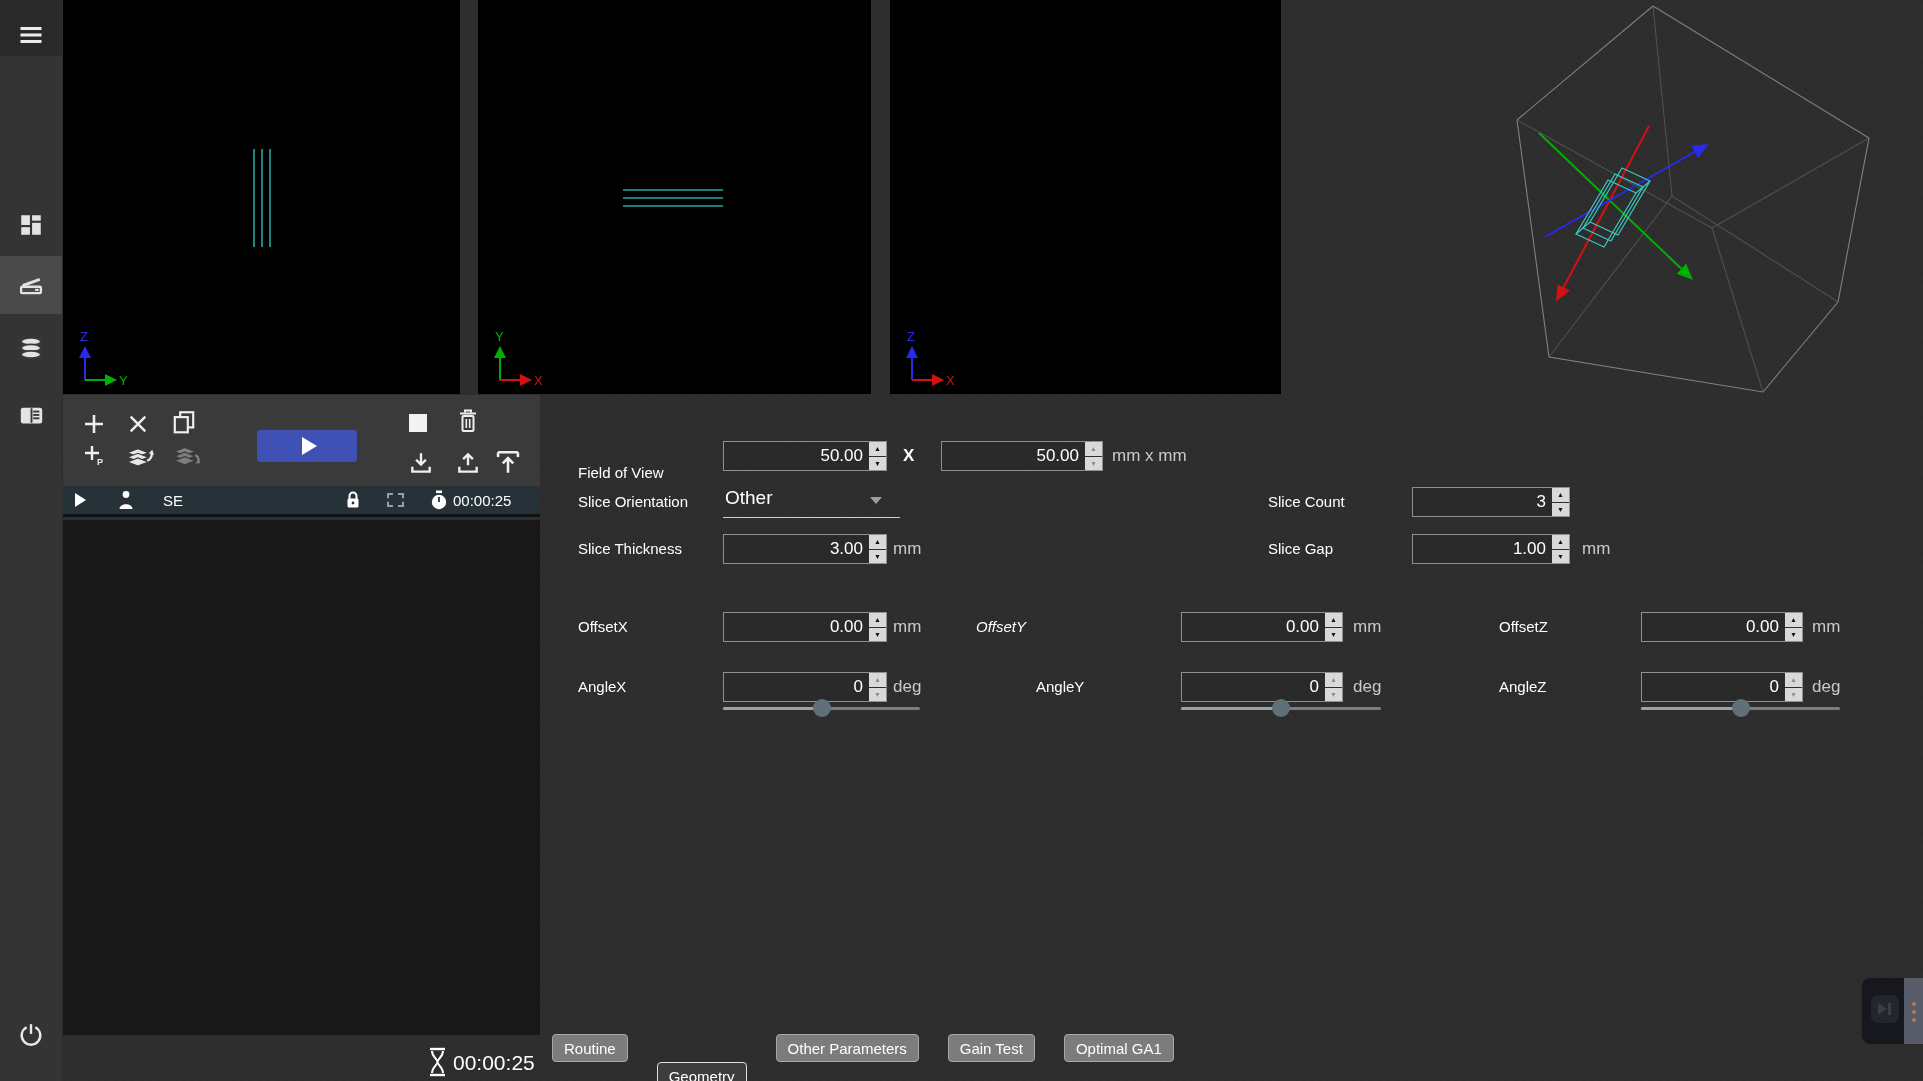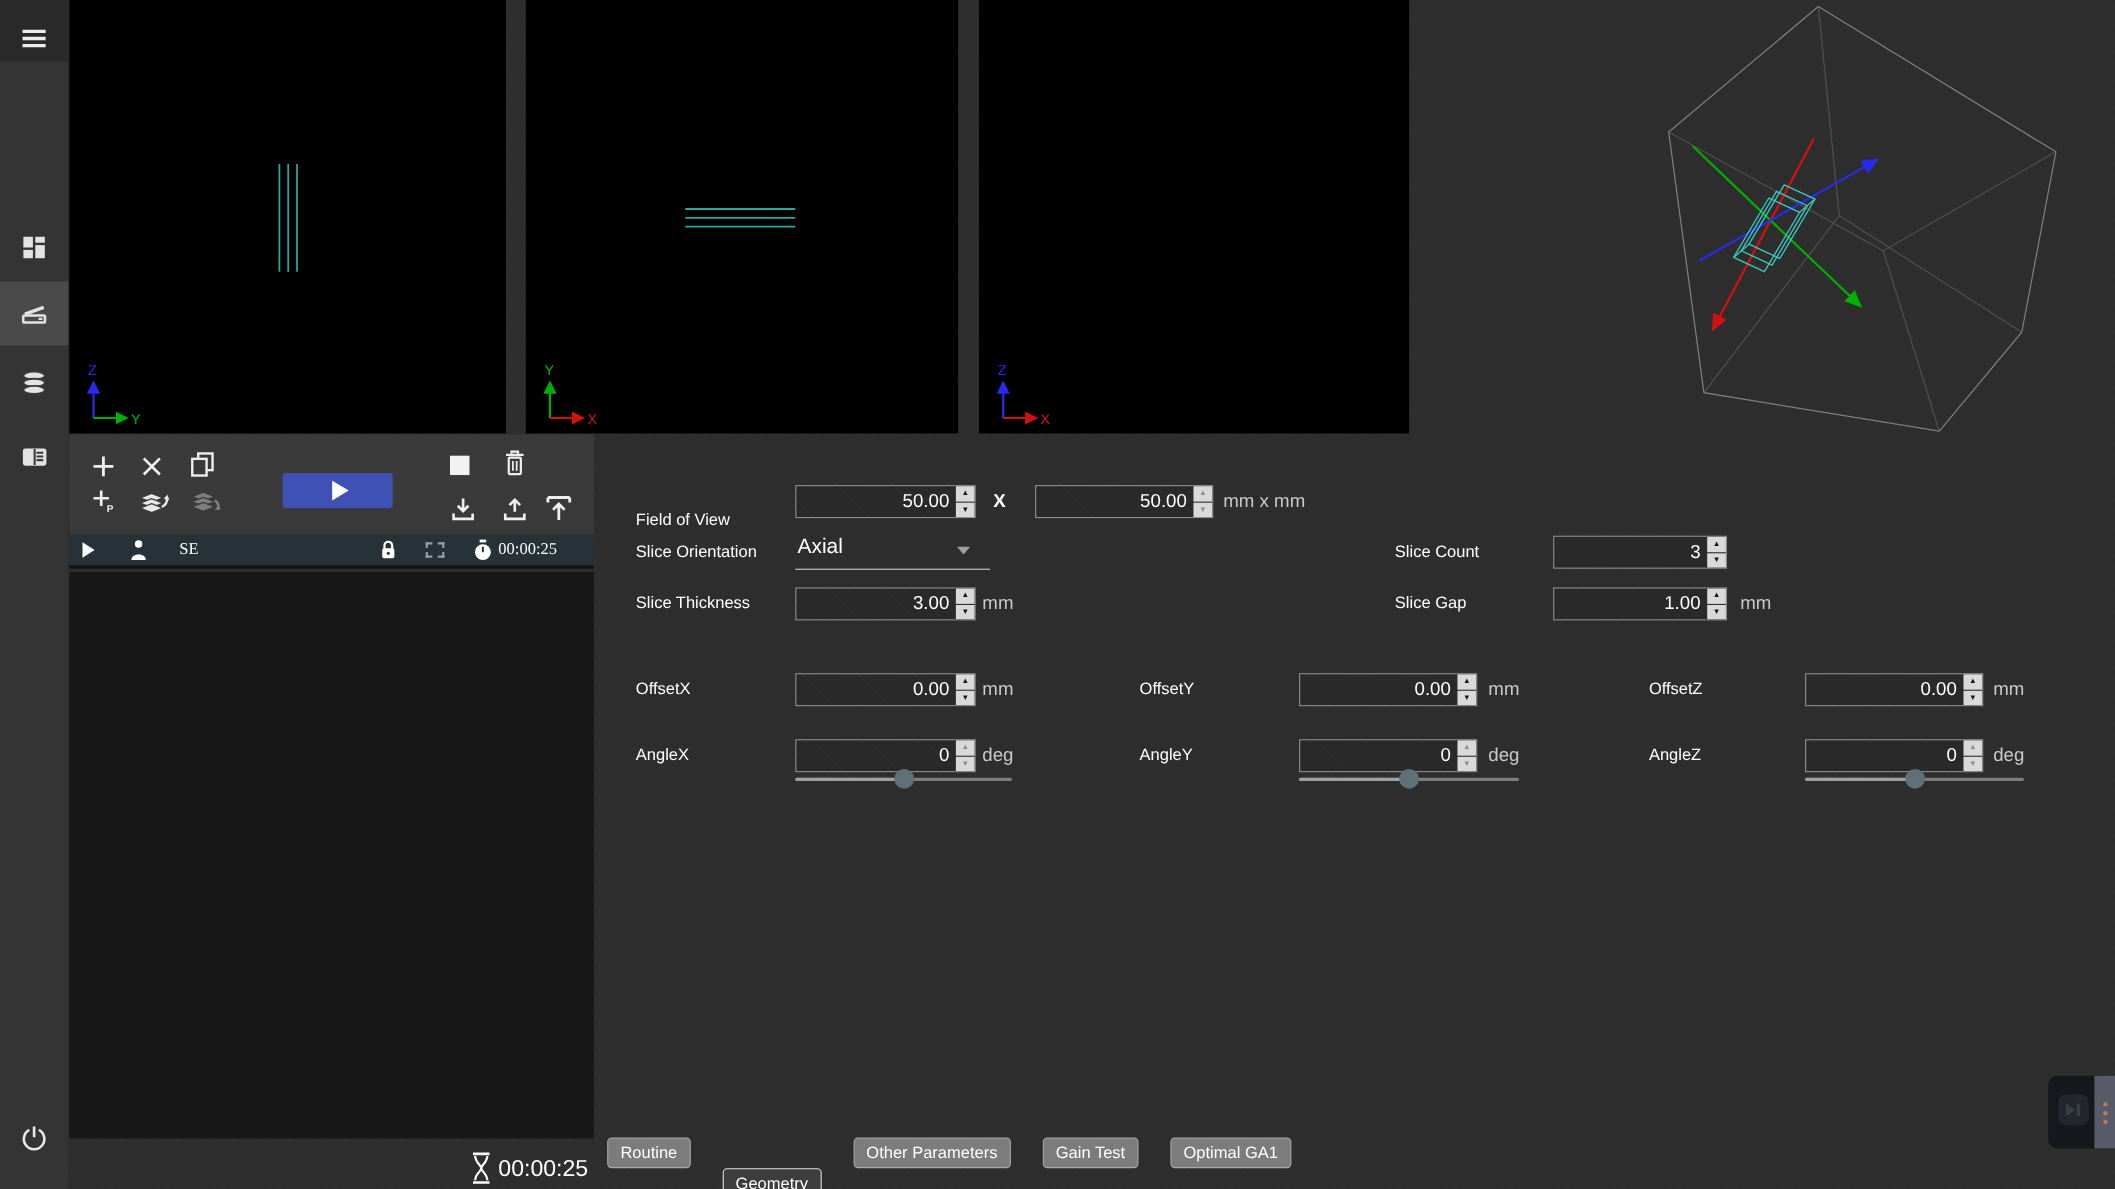--- a/index.html
+++ b/index.html
@@ -32,21 +32,21 @@
   .tb-btn { position:absolute; width:34px; height:32px; display:flex; align-items:center;
             justify-content:center; cursor:pointer; }
   .play-btn { position:absolute; left:194px; top:35px; width:100px; height:32px; background:#3f51b5;
               border-radius:3px; display:flex; align-items:center; justify-content:center; cursor:pointer; }
   .play-btn .tri { width:0; height:0; border-left:15px solid #fff;
                    border-top:9px solid transparent; border-bottom:9px solid transparent; margin-left:4px; }
 
   
   .seqrow { position:absolute; left:63px; top:486px; width:477px; height:31px; background:#263238;
             border-bottom:3px solid #101417; display:flex; align-items:center; color:#fff; }
-  .seqrow .itm { position:absolute; top:0; height:28px; display:flex; align-items:center;font-family:Liberation Serif, serif; }
+  .seqrow .itm { position:absolute; top:0; height:28px; display:flex; align-items:center; }
   .seqlist { position:absolute; left:63px; top:520px; width:477px; height:515px; background:#181818; }
 
   
   .lbl  { position:absolute; color:#ffffff; font-size:15px; line-height:30px; white-space:nowrap; }
   .unit { position:absolute; color:#c9c9c9; font-size:17px; line-height:30px; white-space:nowrap;text-align:right; }
   .sep  { position:absolute; color:#ffffff; font-size:17px; font-weight:bold; line-height:30px; }
   .numbox { position:absolute; height:30px; border:1px solid #909090; display:flex; background:rgba(0,0,0,0.08); }
   .numbox input { flex:1; min-width:0; background:transparent; border:0; outline:none; color:#fff;
                   text-align:right; font-size:17px; padding:0 5px; font-family:"Liberation Sans",sans-serif; }
   .spin { width:18px; display:flex; flex-direction:column; gap:1px; background:#2d2d2d; padding-left:1px; }
@@ -370,21 +370,21 @@
     <input value="50.00" style="">
     <div class="spin dim">
         <span>▲</span>
         <span>▼</span>
       </div>
   </div>
   <span class="unit" style="left:1112px;top:441px;">mm x mm</span>
 
   <span class="lbl" style="left:578px;top:487px;">Slice Orientation</span>
   <div class="selectbox">
-    <div class="val">Axial</div>
+    <div class="val">Other</div>
     <div class="caret"></div>
   </div>
   <span class="lbl" style="left:1268px;top:487px;">Slice Count</span>
   <div class="numbox" style="left:1412px;top:487px;width:158px;">
     <input value="3" style="">
     <div class="spin">
         <span>▲</span>
         <span>▼</span>
       </div>
   </div>
@@ -411,21 +411,21 @@
   <span class="lbl" style="left:578px;top:612px;">OffsetX</span>
   <div class="numbox" style="left:723px;top:612px;width:164px;">
     <input value="0.00" style="">
     <div class="spin">
         <span>▲</span>
         <span>▼</span>
       </div>
   </div>
   <span class="unit" style="left:893px;top:612px;">mm</span>
 
-  <span class="lbl" style="left:1036px;top:612px;">OffsetY</span>
+  <span class="lbl" style="left:976px;top:612px;font-style:italic;">OffsetY</span>
   <div class="numbox" style="left:1181px;top:612px;width:162px;">
     <input value="0.00" style="">
     <div class="spin">
         <span>▲</span>
         <span>▼</span>
       </div>
   </div>
   <span class="unit" style="left:1353px;top:612px;">mm</span>
 
   <span class="lbl" style="left:1499px;top:612px;">OffsetZ</span>

